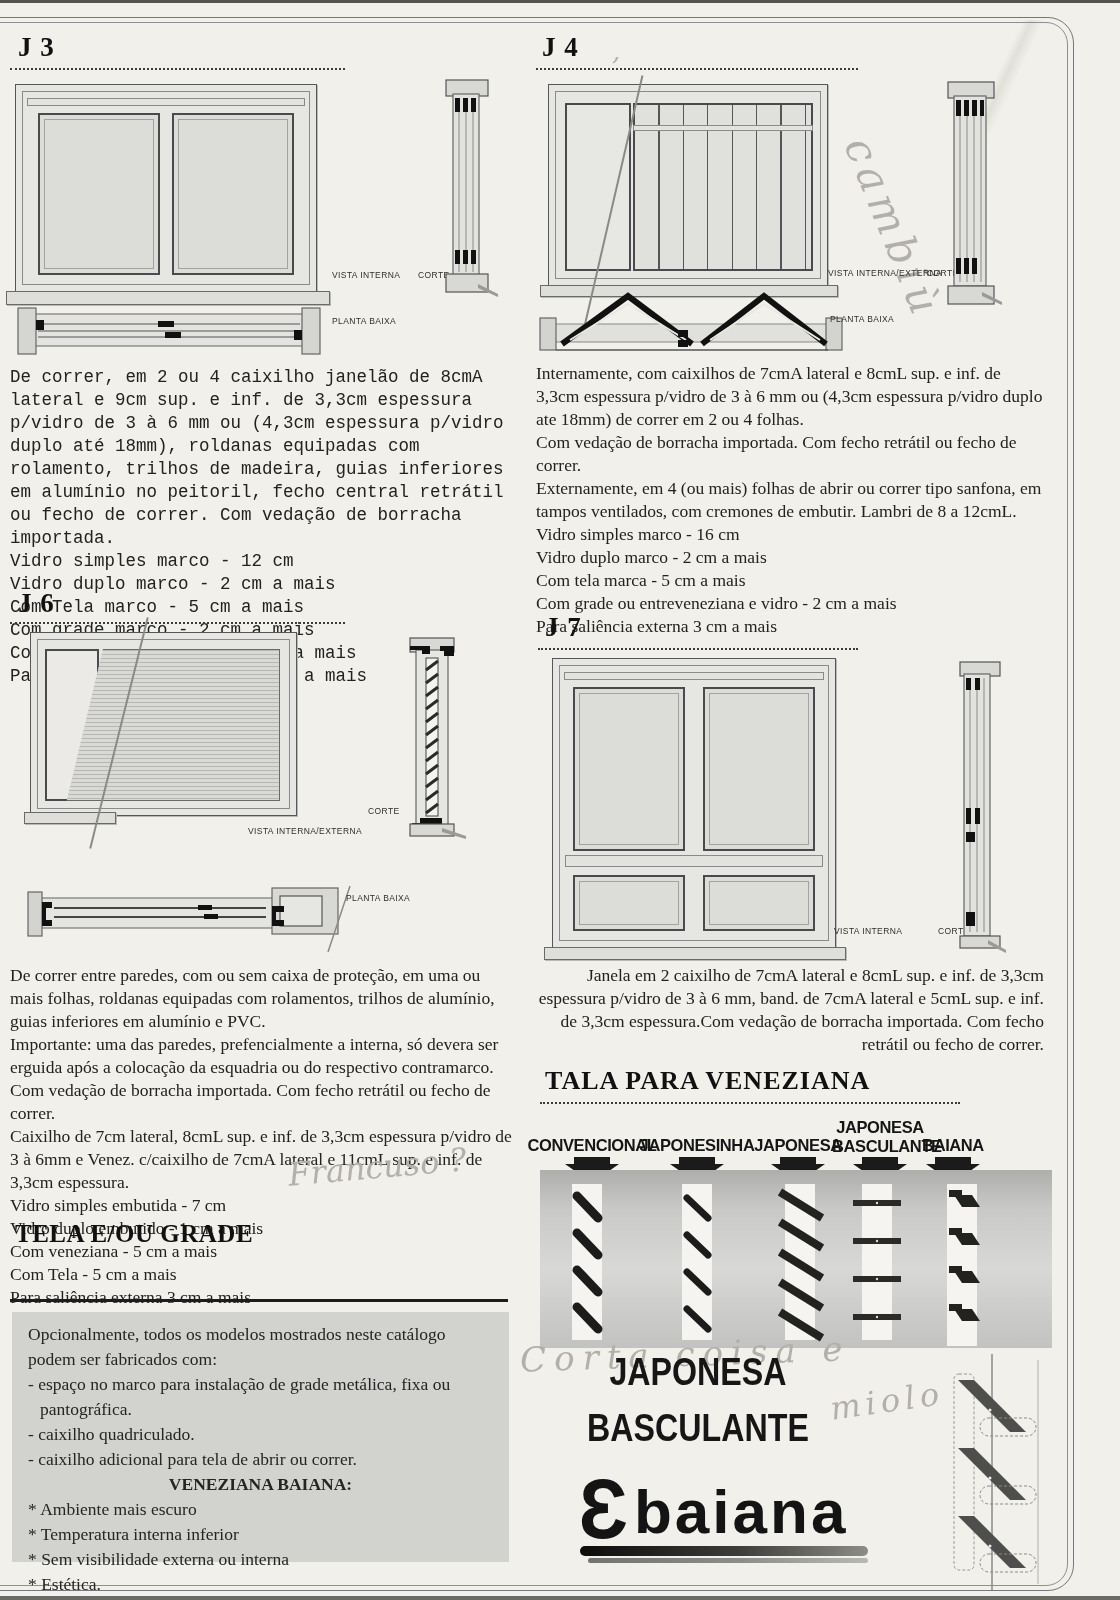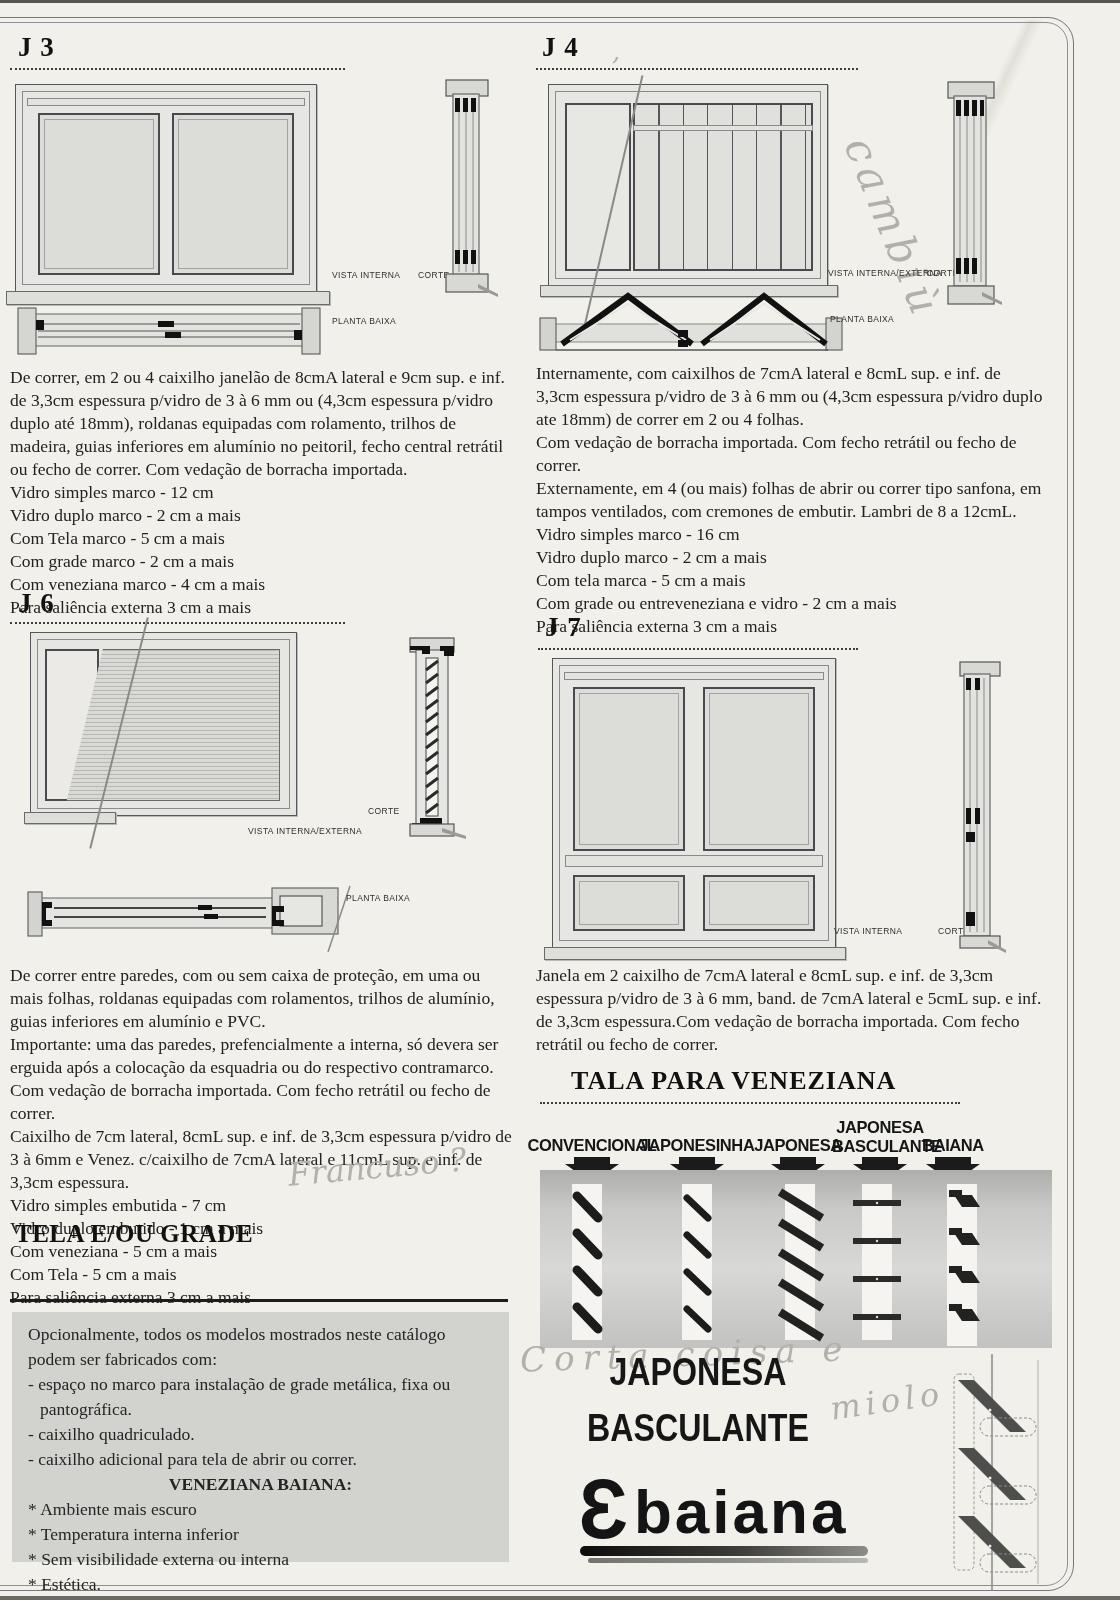--- a/index.html
+++ b/index.html
@@ -107,21 +107,21 @@
     <line x1="20" y1="18" x2="282" y2="18" stroke="#555" stroke-width="1"></line>
     <line x1="20" y1="25" x2="282" y2="25" stroke="#555" stroke-width="1"></line>
     <line x1="20" y1="31" x2="282" y2="31" stroke="#555" stroke-width="1"></line>
     <rect x="18" y="14" width="8" height="10" fill="#111"></rect>
       <rect x="276" y="24" width="8" height="10" fill="#111"></rect>
     <rect x="140" y="15" width="16" height="6" fill="#111"></rect>
       <rect x="147" y="26" width="16" height="6" fill="#111"></rect>
   </svg>
   <div class="lbl" style="left:332px;top:316px;">PLANTA BAIXA</div>
 
-  <div class="body-text" style="left:10px;top:366px;width:498px;">
+  <div class="body-text" style="left:10px;top:366px;width:498px;font-family:Liberation Mono, monospace;">
     <div>De correr, em 2 ou 4 caixilho janelão de 8cmA lateral e 9cm sup. e inf. de 3,3cm espessura p/vidro de 3 à 6 mm ou (4,3cm espessura p/vidro duplo até 18mm), roldanas equipadas com rolamento, trilhos de madeira, guias inferiores em alumínio no peitoril, fecho central retrátil ou fecho de correr. Com vedação de borracha importada.</div>
     <div>Vidro simples marco - 12 cm</div>
     <div>Vidro duplo marco - 2 cm a mais</div>
     <div>Com Tela marco - 5 cm a mais</div>
     <div>Com grade marco - 2 cm a mais</div>
     <div>Com veneziana marco - 4 cm a mais</div>
     <div>Para saliência externa 3 cm a mais</div>
   </div>
 
   <div class="sec-title" style="left:542px;top:32px;">J 4</div>
@@ -298,25 +298,25 @@
     <rect x="14" y="18" width="5" height="12" fill="#111"></rect>
       <rect x="23" y="18" width="5" height="12" fill="#111"></rect>
     <rect x="14" y="148" width="5" height="16" fill="#111"></rect>
       <rect x="23" y="148" width="5" height="16" fill="#111"></rect>
     <rect x="14" y="172" width="9" height="10" fill="#111"></rect>
     <rect x="14" y="252" width="9" height="14" fill="#111"></rect>
     <rect x="8" y="276" width="40" height="12" fill="#d8d8d4" stroke="#555" stroke-width="1.2"></rect>
     <polygon points="36,280 54,290 54,293 36,284" fill="#9a9a96"></polygon>
   </svg>
 
-  <div class="body-text" style="left:536px;top:964px;width:508px;">
+  <div class="body-text" style="left:536px;top:964px;width:508px;text-align:right;">
     <div>Janela em 2 caixilho de 7cmA lateral e 8cmL sup. e inf. de 3,3cm espessura p/vidro de 3 à 6 mm, band. de 7cmA lateral e 5cmL sup. e inf. de 3,3cm espessura.Com vedação de borracha importada. Com fecho retrátil ou fecho de correr.</div>
   </div>
 
-  <div class="sec-title" style="left:571px;top:1066px;font-size:26px;">TALA PARA VENEZIANA</div>
+  <div class="sec-title" style="left:545px;top:1066px;font-size:26px;">TALA PARA VENEZIANA</div>
   <div class="dotline" style="left:540px;top:1102px;width:420px;border-bottom-width:2px;"></div>
 
   <div class="tala-label" style="left:592px;top:1136px;">CONVENCIONAL</div>
   <div class="tala-label" style="left:697px;top:1136px;">JAPONESINHA</div>
   <div class="tala-label" style="left:798px;top:1136px;">JAPONESA</div>
   <div class="tala-label" style="left:880px;top:1118px;width:96px;">JAPONESA BASCULANTE</div>
   <div class="tala-label" style="left:953px;top:1136px;">BAIANA</div>
 
   <svg class="tala-arrow" style="left:592px;top:1157px;" width="54" height="27">
       <polygon points="9,0 45,0 45,7 54,7 27,26 0,7 9,7" fill="#1b1b1b"></polygon>

